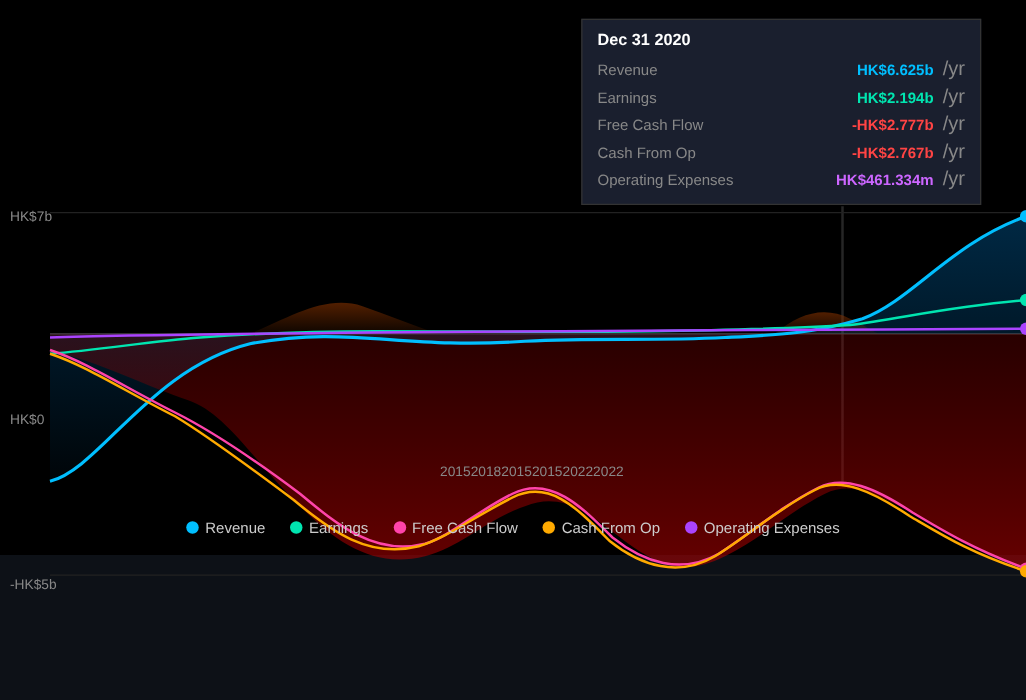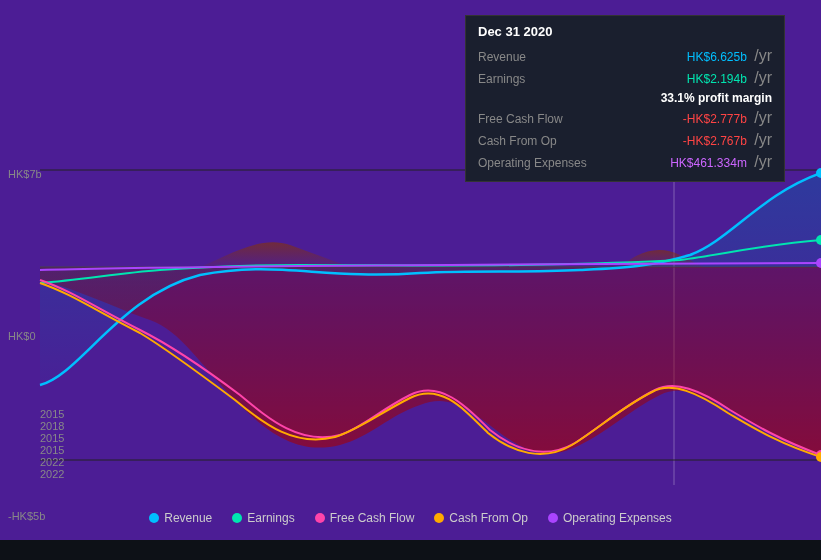--- a/index.html
+++ b/index.html
@@ -9,22 +9,22 @@
       font-family: Arial, sans-serif;
       width: 821px;
       height: 560px;
       overflow: hidden;
       position: relative;
     }
 
     .chart-container {
       position: relative;
       width: 821px;
-      height: 540px;
-      background: #4c1d95;
+      height: 444px;
+      background: #000000;
     }
 
     
     .tooltip-box {
       position: absolute;
       top: 15px;
       left: 465px;
       background: #1a1f2e;
       border: 1px solid #333;
       padding: 8px 12px;
@@ -47,21 +47,21 @@
       font-size: 12px;
     }
 
     .tooltip-label {
       color: #888;
       min-width: 120px;
     }
 
     .tooltip-value {
       color: #fff;
-      font-weight: normal;
+      font-weight: bold;
     }
 
     .tooltip-value.cyan { color: #00bfff; }
     .tooltip-value.green { color: #00e5b0; }
     .tooltip-value.red { color: #ff4444; }
     .tooltip-value.purple { color: #cc66ff; }
 
     .tooltip-suffix {
       color: #888;
       font-size: 16px;
@@ -85,21 +85,20 @@
     .y-label-top {
       top: 168px;
     }
 
     .y-label-mid {
       top: 330px;
     }
 
     .y-label-bot {
       top: 462px;
-      margin-top: 48px;
     }
 
     .x-label {
       font-size: 11px;
       color: #888;
     }
 
     
     .legend {
       position: absolute;
@@ -171,24 +170,20 @@
     </div>
 
     <div class="tooltip-row">
       <span class="tooltip-label">Earnings</span>
       <span>
         <span class="tooltip-value green">HK$2.194b</span>
         <span class="tooltip-suffix">/yr</span>
       </span>
     </div>
 
-    <div class="tooltip-row">
-      <span class="tooltip-label"></span>
-      <span class="profit-margin">33.1% profit margin</span>
-    </div>
 
     <div class="tooltip-row">
       <span class="tooltip-label">Free Cash Flow</span>
       <span>
         <span class="tooltip-value red">-HK$2.777b</span>
         <span class="tooltip-suffix">/yr</span>
       </span>
     </div>
 
     <div class="tooltip-row">
@@ -253,21 +248,21 @@
 
     <path d="M 40 105 C 100 103, 200 102, 300 101 C 400 100, 500 100, 600 99 C 680 99, 740 98, 821 98" fill="none" stroke="#aa44ff" stroke-width="2"></path>
 
     <circle cx="821" cy="8" r="5" fill="#00bfff"></circle>
     <circle cx="821" cy="75" r="5" fill="#00e5b0"></circle>
     <circle cx="821" cy="290" r="5" fill="#ff44aa"></circle>
     <circle cx="821" cy="292" r="5" fill="#ffaa00"></circle>
     <circle cx="821" cy="98" r="5" fill="#aa44ff"></circle>
   </svg>
 
-  <div style="position:absolute; bottom: 60px; left: 40px; right: 10px; display: flex; justify-content: center; flex-direction: column;">
+  <div style="position:absolute; bottom: 60px; left: 40px; right: 10px; display: flex; justify-content: center;">
     <span class="x-label">2015</span>
     <span class="x-label">2018</span>
     <span class="x-label">2015</span>
     <span class="x-label">2015</span>
     <span class="x-label">2022</span>
     <span class="x-label">2022</span>
   </div>
 
   <div class="legend">
     <div class="legend-item">

